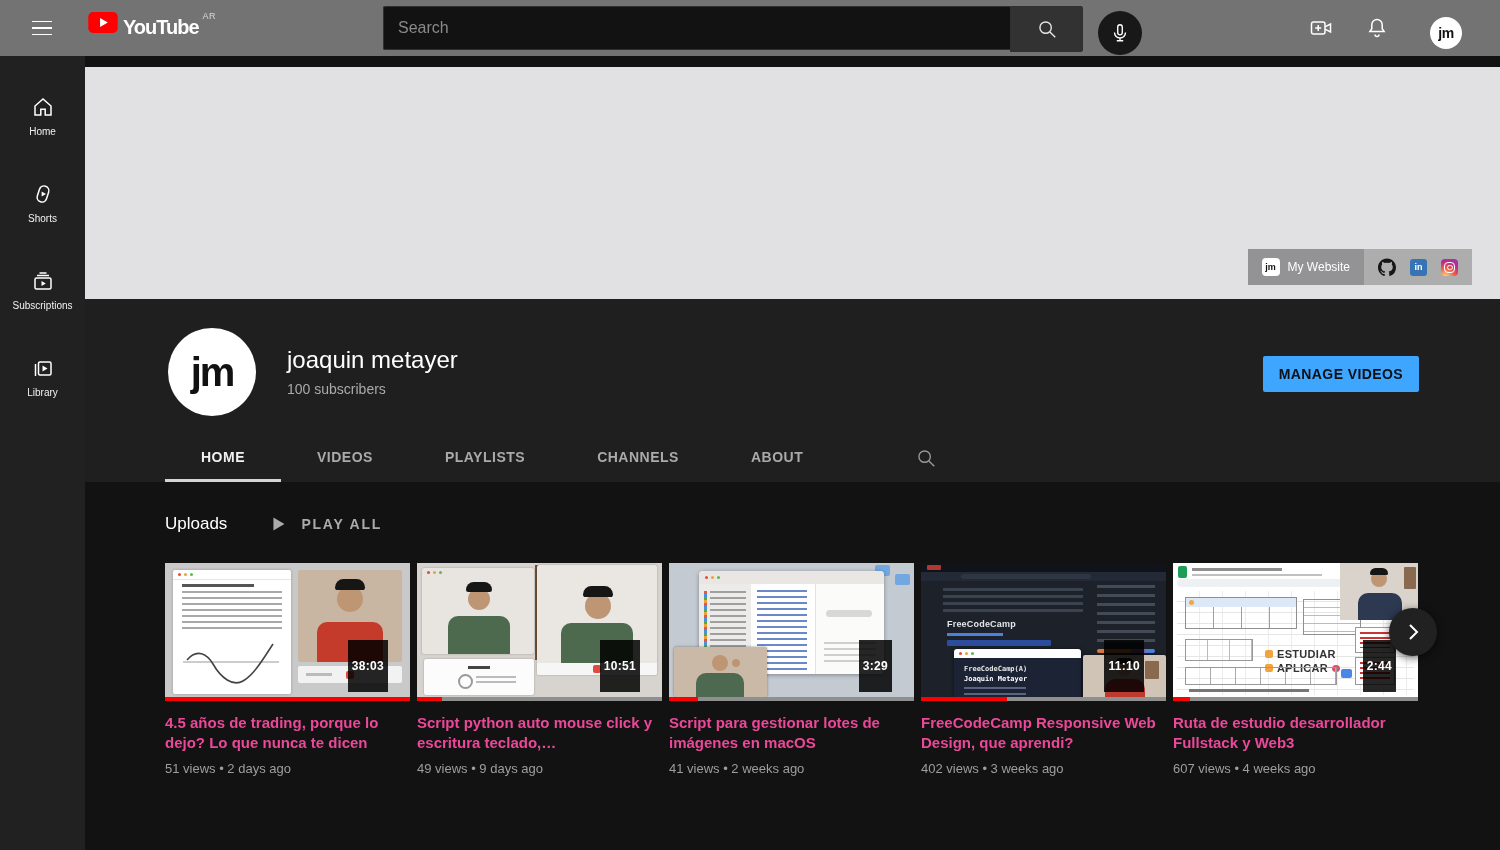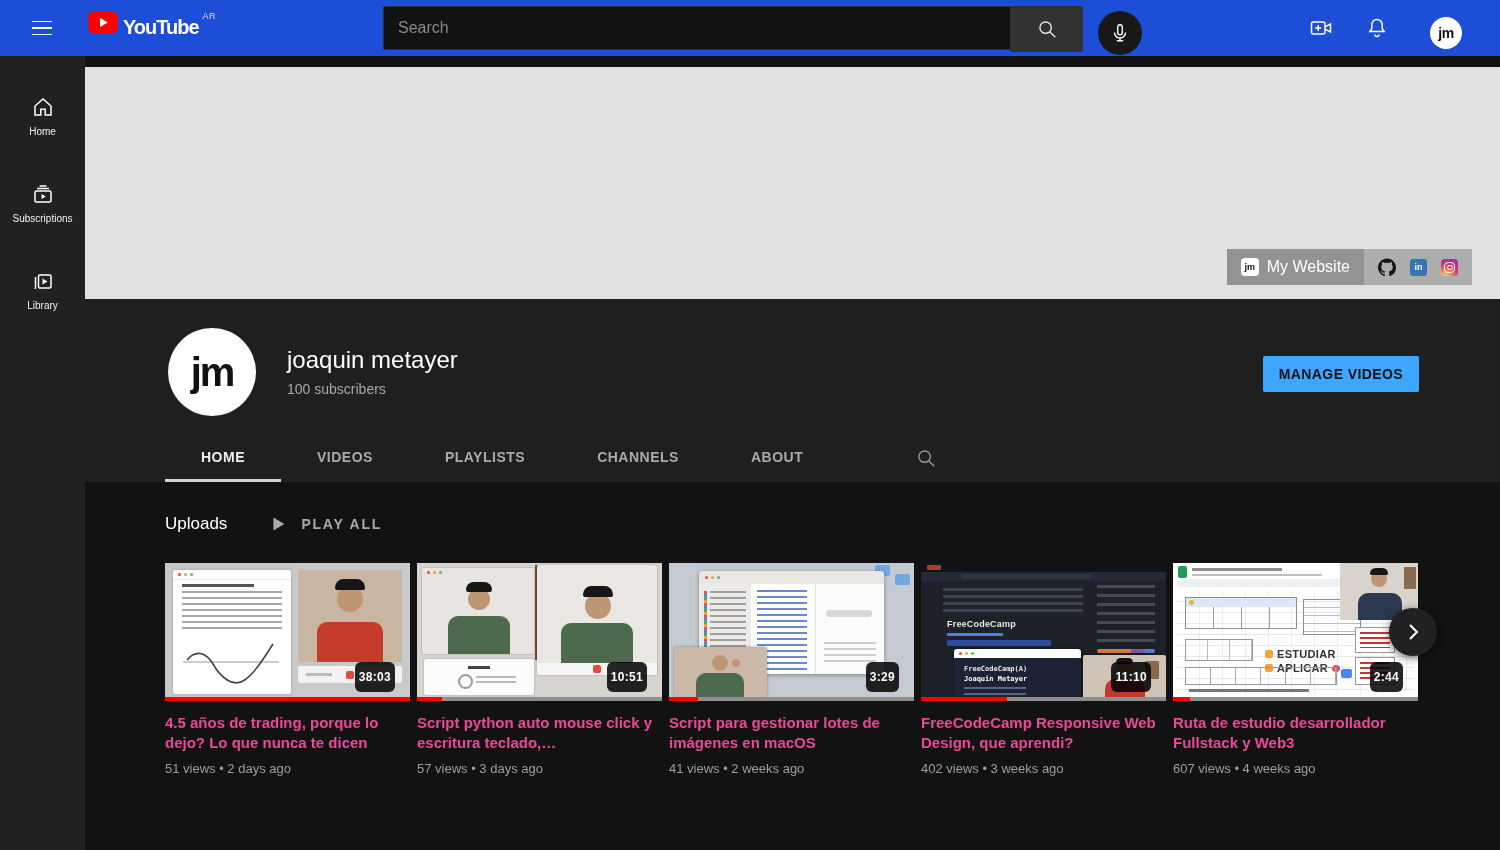--- a/index.html
+++ b/index.html
@@ -1,20 +1,20 @@
 <!DOCTYPE html>
 <html><head>
 <meta charset="utf-8">
 <style>
   html,body{margin:0;padding:0;background:#0c0c0c;}
   .page{position:relative;width:1500px;height:850px;overflow:hidden;
         font-family:"Liberation Sans","DejaVu Sans",sans-serif;
         background:#121212;color:#fff;-webkit-font-smoothing:antialiased;}
   
-  .topbar{position:absolute;left:0;top:0;width:1500px;height:56px;background:#1d4ed8;z-index:30;}
+  .topbar{position:absolute;left:0;top:0;width:1500px;height:56px;background:#737373;z-index:30;}
   .hamburger{position:absolute;left:26px;top:12px;width:32px;height:32px;display:flex;flex-direction:column;
              justify-content:center;gap:5px;cursor:pointer;}
   .hamburger span{display:block;width:20px;height:1.6px;background:#fff;margin-left:6px;}
   .logo{position:absolute;left:88px;top:12px;display:flex;align-items:flex-start;cursor:pointer;}
   .logo-text{color:#fff;font-size:20px;font-weight:700;letter-spacing:-1px;line-height:30px;margin-left:5px;}
   .logo-region{font-size:9px;color:#d9d9d9;letter-spacing:.5px;margin-left:4px;margin-top:-1px;}
   .search-wrap{position:absolute;left:383px;top:6px;display:flex;height:44px;}
   .search-input{width:598px;height:42px;background:#121212;border:1px solid #303030;border-right:none;
                 border-radius:2px 0 0 2px;color:#eee;font-size:16px;padding:0 14px;outline:none;
                 font-family:"Liberation Sans",sans-serif;}
@@ -35,21 +35,21 @@
              gap:7px;cursor:pointer;}
   .side-item:first-child{margin-top:16px;}
   .side-item svg{width:24px;height:24px;}
   .side-label{font-size:10px;color:#f1f1f1;}
   
   .banner{position:absolute;left:85px;top:67px;width:1415px;height:232px;background:#e1e1e3;}
   .banner-overlay{position:absolute;right:28px;bottom:14px;height:36px;display:flex;z-index:5;}
   .website-chip{display:flex;align-items:center;gap:8px;background:rgba(40,40,40,.42);padding:0 14px;cursor:pointer;}
   .website-favicon{width:18px;height:18px;background:#fff;border-radius:4px;color:#111;font-size:9px;font-weight:800;
                    display:flex;align-items:center;justify-content:center;}
-  .website-label{color:#fff;font-size:16px;font-weight:500;}
+  .website-label{color:#fff;font-size:12px;font-weight:500;}
   .social-chip{display:flex;align-items:center;gap:14px;background:rgba(90,90,90,.38);padding:0 14px;}
   .gh-icon{width:18px;height:18px;cursor:pointer;}
   .li-icon{width:17px;height:17px;background:#3674b5;border-radius:3px;color:#fff;font-size:9px;font-weight:700;
            display:flex;align-items:center;justify-content:center;cursor:pointer;}
   .ig-icon{width:17px;height:17px;border-radius:4px;position:relative;cursor:pointer;
            background:radial-gradient(circle at 25% 110%,#fdc468 10%,#e95950 45%,#bc2a8d 70%,#8a3ab9 100%);}
   .ig-icon::before{content:"";position:absolute;inset:3px;border:1.4px solid #fff;border-radius:4px;}
   .ig-icon::after{content:"";position:absolute;left:6px;top:6px;width:3.5px;height:3.5px;border:1.3px solid #fff;border-radius:50%;}
   
   .channel-header{position:absolute;left:85px;top:299px;width:1415px;height:183px;background:#1f1f1f;}
@@ -69,22 +69,22 @@
   .tab-search{display:flex;align-items:center;margin-left:76px;color:#9a9a9a;cursor:pointer;}
   
   .content{position:absolute;left:85px;top:482px;width:1415px;bottom:0;background:#121212;}
   .uploads-row{position:absolute;left:80px;top:27px;display:flex;align-items:center;height:30px;}
   .uploads-title{font-size:17px;font-weight:400;color:#fff;}
   .play-all{display:flex;align-items:center;margin-left:40px;color:#aaa;font-size:14px;font-weight:700;
             letter-spacing:1.8px;cursor:pointer;gap:12px;}
   .cards{position:absolute;left:80px;top:81px;display:flex;gap:7px;}
   .card{width:245px;cursor:pointer;}
   .thumb{position:relative;width:245px;height:138px;overflow:hidden;background:#c9c9c9;}
-  .t-badge{position:absolute;right:15px;bottom:9px;background:rgba(0,0,0,.85);color:#fff;font-size:12px;
-           font-weight:700;padding:8px 4px;border-radius:6px;letter-spacing:.3px;z-index:6;}
+  .t-badge{position:absolute;right:22px;bottom:9px;background:rgba(0,0,0,.85);color:#fff;font-size:12px;
+           font-weight:700;padding:19px 4px;border-radius:0;letter-spacing:.3px;z-index:6;}
   .t-track{position:absolute;left:0;right:0;bottom:0;height:4px;background:#8f8f8f;z-index:5;}
   .t-fill{position:absolute;left:0;bottom:0;height:4px;background:#f00;z-index:6;}
   .v-title{margin-top:12px;font-size:15px;font-weight:700;color:#ec4899;line-height:20px;max-height:40px;overflow:hidden;}
   .v-meta{margin-top:8px;font-size:13px;color:#9e9e9e;}
   .chevron-btn{position:absolute;left:1304px;top:126px;width:48px;height:48px;border-radius:50%;background:#212121;
                box-shadow:0 2px 8px rgba(0,0,0,.6);display:flex;align-items:center;justify-content:center;
                cursor:pointer;z-index:10;}
   
   .chrome{height:9px;border-bottom:1px solid #e6e6e6;display:flex;align-items:center;padding-left:5px;}
   .dots{width:3px;height:3px;border-radius:50%;background:#df4b3f;box-shadow:6px 0 0 #e5a63c,12px 0 0 #69b35e;}
@@ -241,20 +241,27 @@
 
   <div class="sidebar">
     <div class="side-item">
       <svg viewBox="0 0 24 24" fill="none" stroke="#fff" stroke-width="1.5">
         <path d="M4 11 L12 4 L20 11 V20 H14.2 V14.2 H9.8 V20 H4 Z"></path>
       </svg>
       <span class="side-label">Home</span>
     </div>
     <div class="side-item">
       <svg viewBox="0 0 24 24" fill="none" stroke="#fff" stroke-width="1.5">
+        <rect x="7.2" y="3.8" width="9.6" height="16.4" rx="4.8" transform="rotate(18 12 12)"></rect>
+        <path d="M10.6 9.6 L15 12 L10.6 14.4 Z" fill="#fff" stroke="none"></path>
+      </svg>
+      <span class="side-label">Shorts</span>
+    </div>
+    <div class="side-item">
+      <svg viewBox="0 0 24 24" fill="none" stroke="#fff" stroke-width="1.5">
         <rect x="4" y="9" width="16" height="11" rx="1.5"></rect>
         <path d="M6 6.5 H18 M8.5 4 H15.5"></path>
         <path d="M10.5 12 L14.8 14.5 L10.5 17 Z" fill="#fff" stroke="none"></path>
       </svg>
       <span class="side-label">Subscriptions</span>
     </div>
     <div class="side-item">
       <svg viewBox="0 0 24 24" fill="none" stroke="#fff" stroke-width="1.5">
         <rect x="7.5" y="6" width="12.5" height="13" rx="1.5"></rect>
         <path d="M4.5 8 V20"></path>
@@ -370,21 +377,21 @@
           <div class="t2-winC">
             <div class="t2-logo"></div>
             <div class="t2-ring"></div>
             <div class="t2-ringlines"></div>
           </div>
           <span class="t-badge">10:51</span>
           <span class="t-track"></span>
           <span class="t-fill" style="width: 10%;"></span>
         </div>
         <div class="v-title">Script python auto mouse click y escritura teclado,…</div>
-        <div class="v-meta">57 views • 3 days ago</div>
+        <div class="v-meta">49 views • 9 days ago</div>
       </div>
 
       <div class="card">
         <div class="thumb th3">
           <div class="t3-folder" style="right:24px;top:2px;"></div>
           <div class="t3-folder" style="right:4px;top:11px;"></div>
           <div class="t3-win">
             <div class="t3-toolbar">
                 <span class="dots"></span>
               </div>

